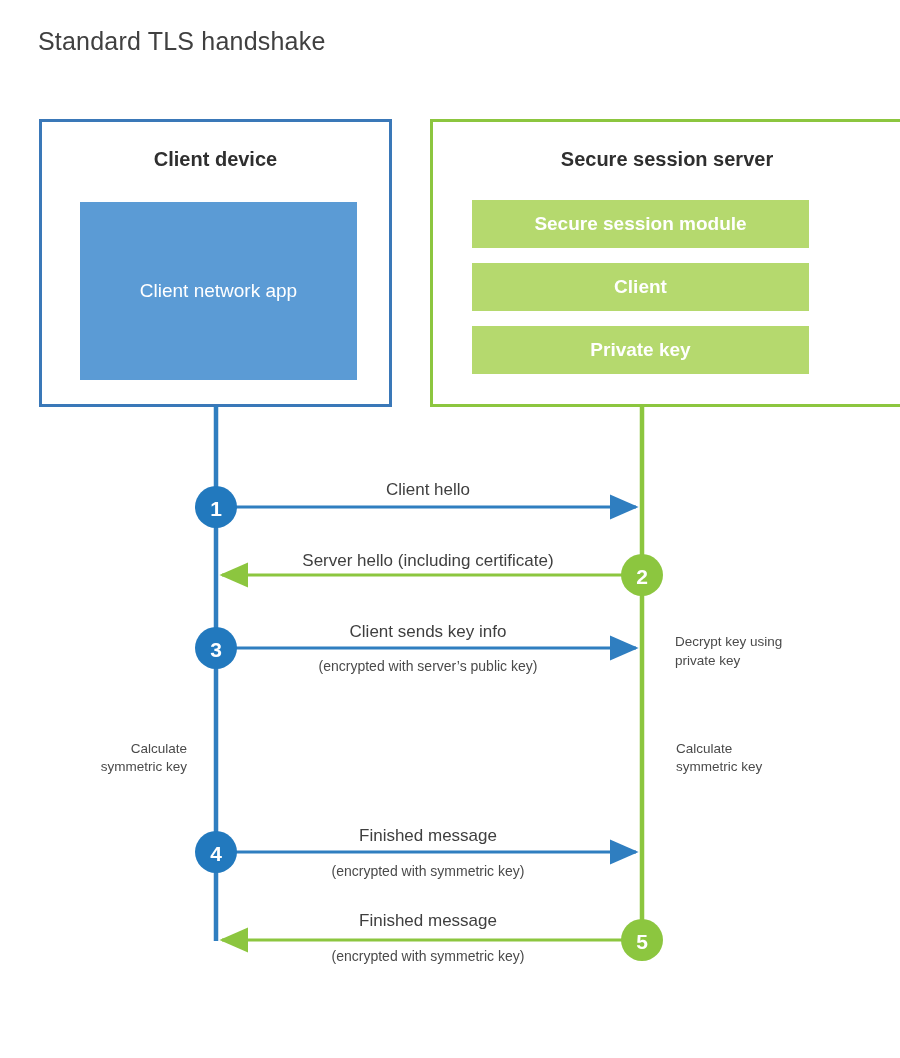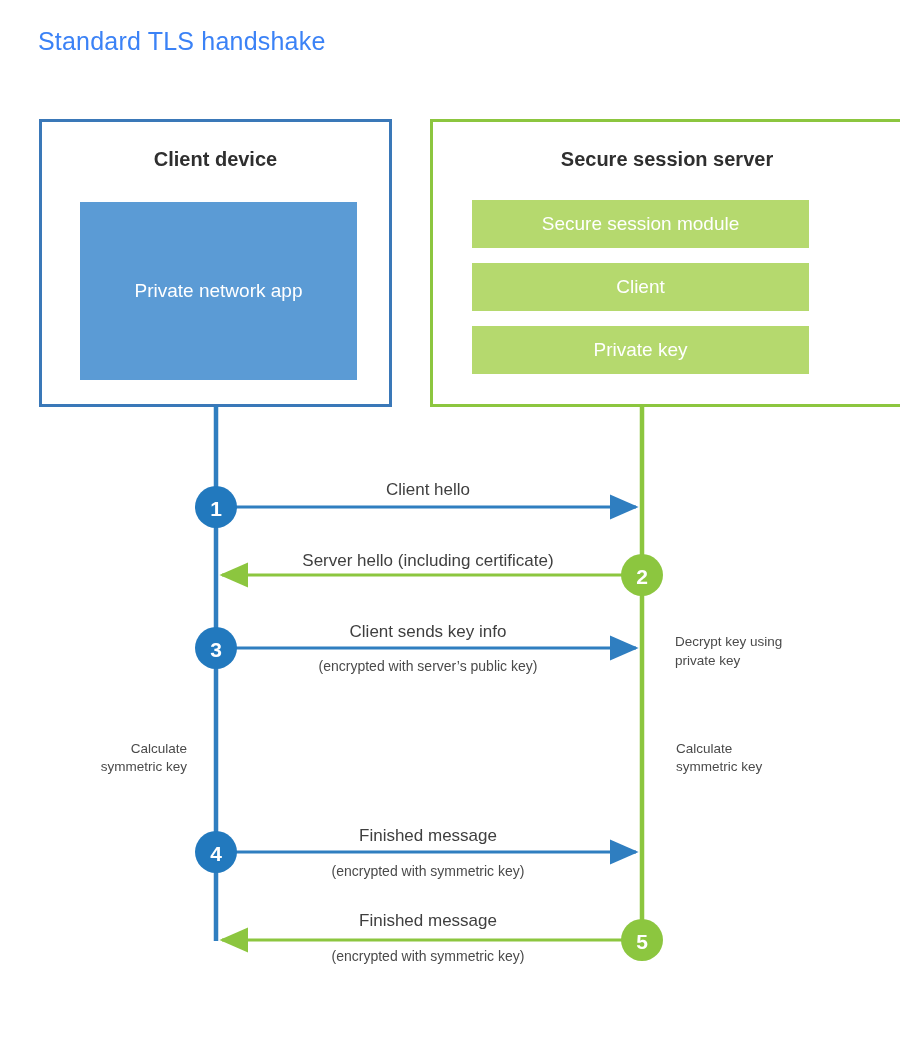--- a/index.html
+++ b/index.html
@@ -23,21 +23,21 @@
   }
 
   
   .page-title {
     position: absolute;
     left: 38px;
     top: 27px;
     font-size: 25px;
     font-weight: 400;
     letter-spacing: 0.2px;
-    color: #3b82f6;
+    color: #404040;
     white-space: nowrap;
   }
 
   
   .entity-box {
     position: absolute;
     background: #ffffff;
     box-sizing: border-box;
   }
   .entity-box.client {
@@ -91,20 +91,21 @@
     width: 337px;
   }
   .server-bar {
     background: #b5d96e;
     color: #ffffff;
     font-size: 19px;
     height: 48px;
     line-height: 48px;
     text-align: center;
     margin-bottom: 15px;
+    font-weight: bold;
   }
   .server-bar:last-child { margin-bottom: 0; }
 
   
   #sequence-svg {
     position: absolute;
     left: 0;
     top: 0;
     width: 900px;
     height: 1058px;
@@ -140,21 +141,21 @@
 </style>
 </head>
 <body>
 
 <div id="diagram-root">
 
   <div class="page-title">Standard TLS handshake</div>
 
   <div class="entity-box client">
     <div class="entity-title">Client device</div>
-    <div class="client-app">Private network app</div>
+    <div class="client-app">Client network app</div>
   </div>
 
   <div class="entity-box server">
     <div class="entity-title">Secure session server</div>
     <div class="server-modules">
       <div class="server-bar">Secure session module</div>
       <div class="server-bar">Client</div>
       <div class="server-bar">Private key</div>
     </div>
   </div>

